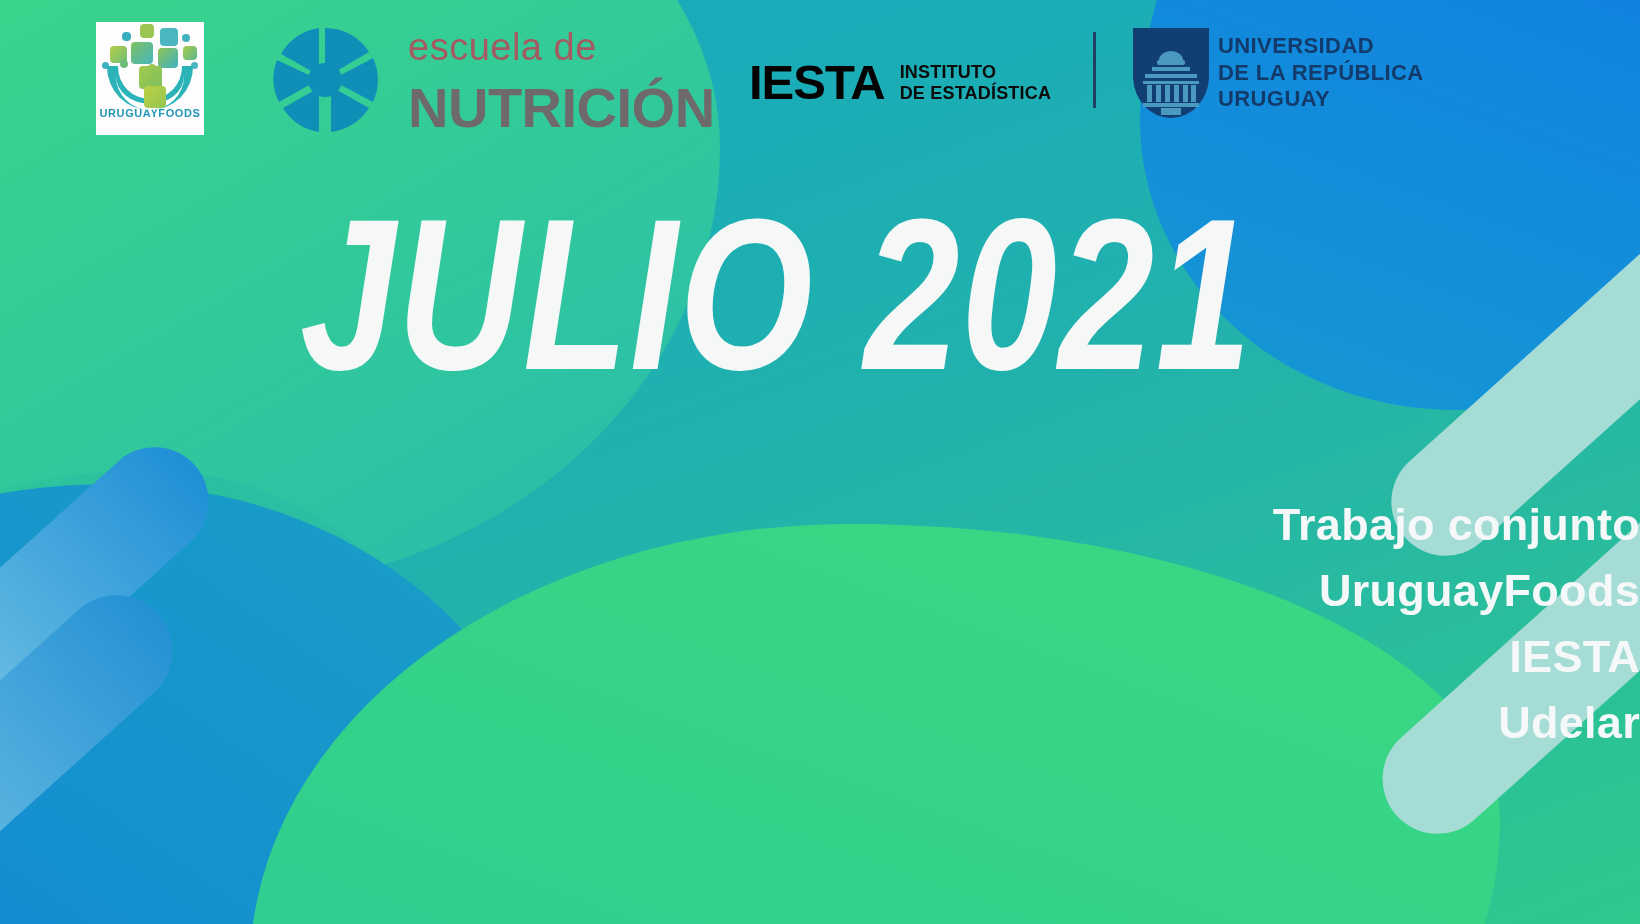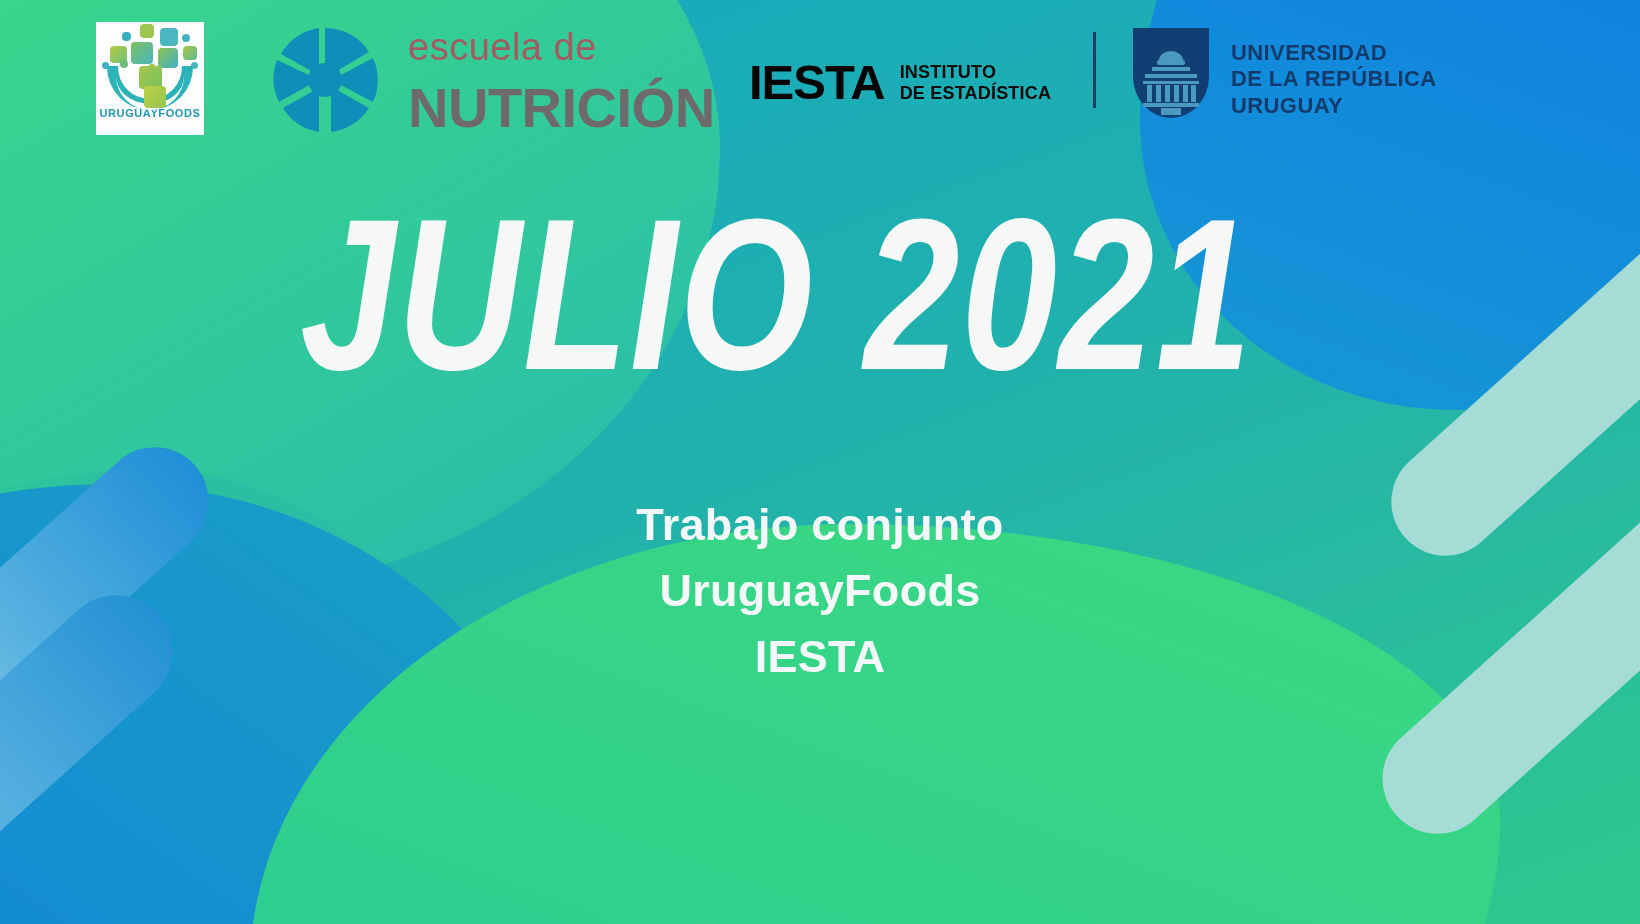--- a/index.html
+++ b/index.html
@@ -107,21 +107,21 @@
 
   
   .iesta{position:absolute;left:749px;top:58px;display:flex;align-items:center;gap:15px;}
   .iesta-main{font-size:49px;font-weight:bold;color:#020202;letter-spacing:-1px;line-height:1;}
   .iesta-sub{font-size:18px;font-weight:bold;color:#0b0b0b;line-height:1.12;letter-spacing:.2px;}
 
   
   .divider{position:absolute;left:1093px;top:32px;width:3px;height:76px;background:#1c3f63;}
 
   
-  .udelar{position:absolute;left:1131px;top:26px;display:flex;align-items:flex-end;gap:20px;}
+  .udelar{position:absolute;left:1131px;top:26px;display:flex;align-items:center;gap:7px;}
   .udelar-shield{width:80px;height:94px;}
   .udelar-text{font-size:22px;font-weight:600;color:#123a6b;line-height:1.22;letter-spacing:.4px;}
 
   
   .title{
     position:absolute;left:300px;top:196px;
     font-size:215px;
     font-weight:900;
     font-style:italic;
     color:#f6f8f8;
@@ -135,21 +135,21 @@
   
   .subtitle{
     position:absolute;left:0;right:0;top:492px;
     text-align:center;
     color:#f5f8f8;
     font-size:45px;
     font-weight:bold;
     line-height:1.47;
     letter-spacing:.3px;
   }
-  .subtitle div{white-space:nowrap;}
+  .subtitle div{white-space:nowrap;text-align:right;}
 </style>
 </head>
 <body>
 
 <div class="slide">
 
   <div class="bg">
     <div class="blob-blue-tr"></div>
     <div class="blob-green-top"></div>
     <div class="blob-green-left"></div>
@@ -244,15 +244,16 @@
       </div>
     </div>
   </div>
 
   <div class="title">JULIO 2021</div>
 
   <div class="subtitle">
     <div>Trabajo conjunto</div>
     <div>UruguayFoods</div>
     <div>IESTA</div>
+    <div>Udelar</div>
   </div>
 
 </div>
 
 </body></html>

